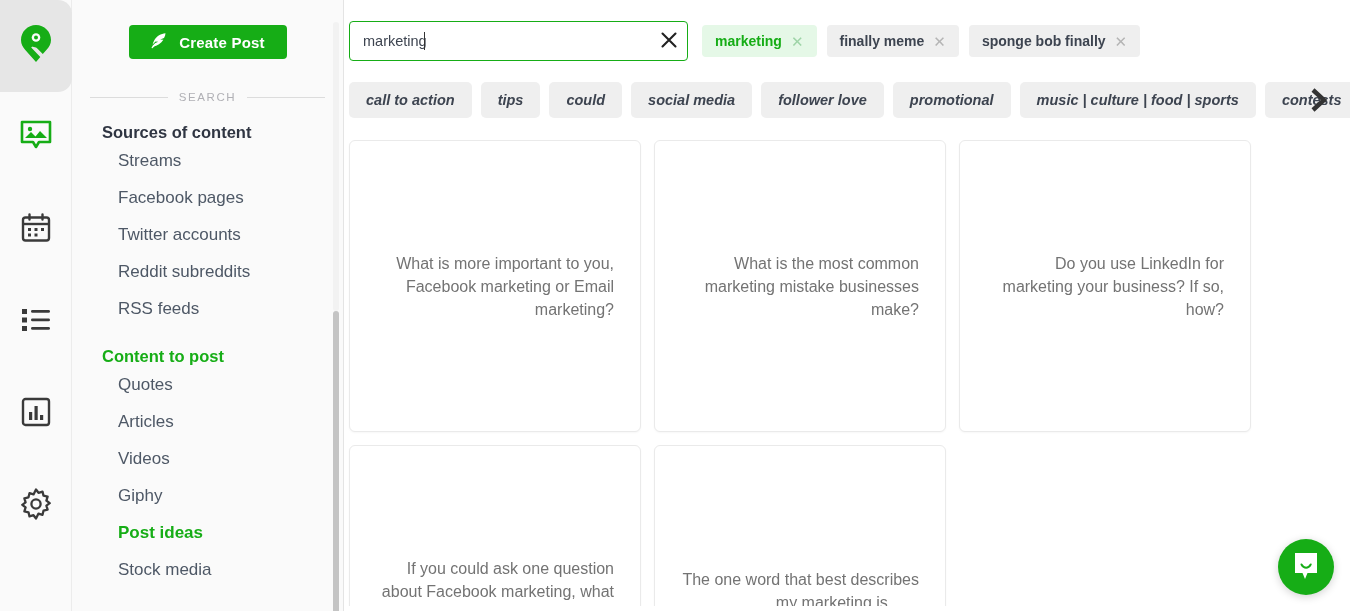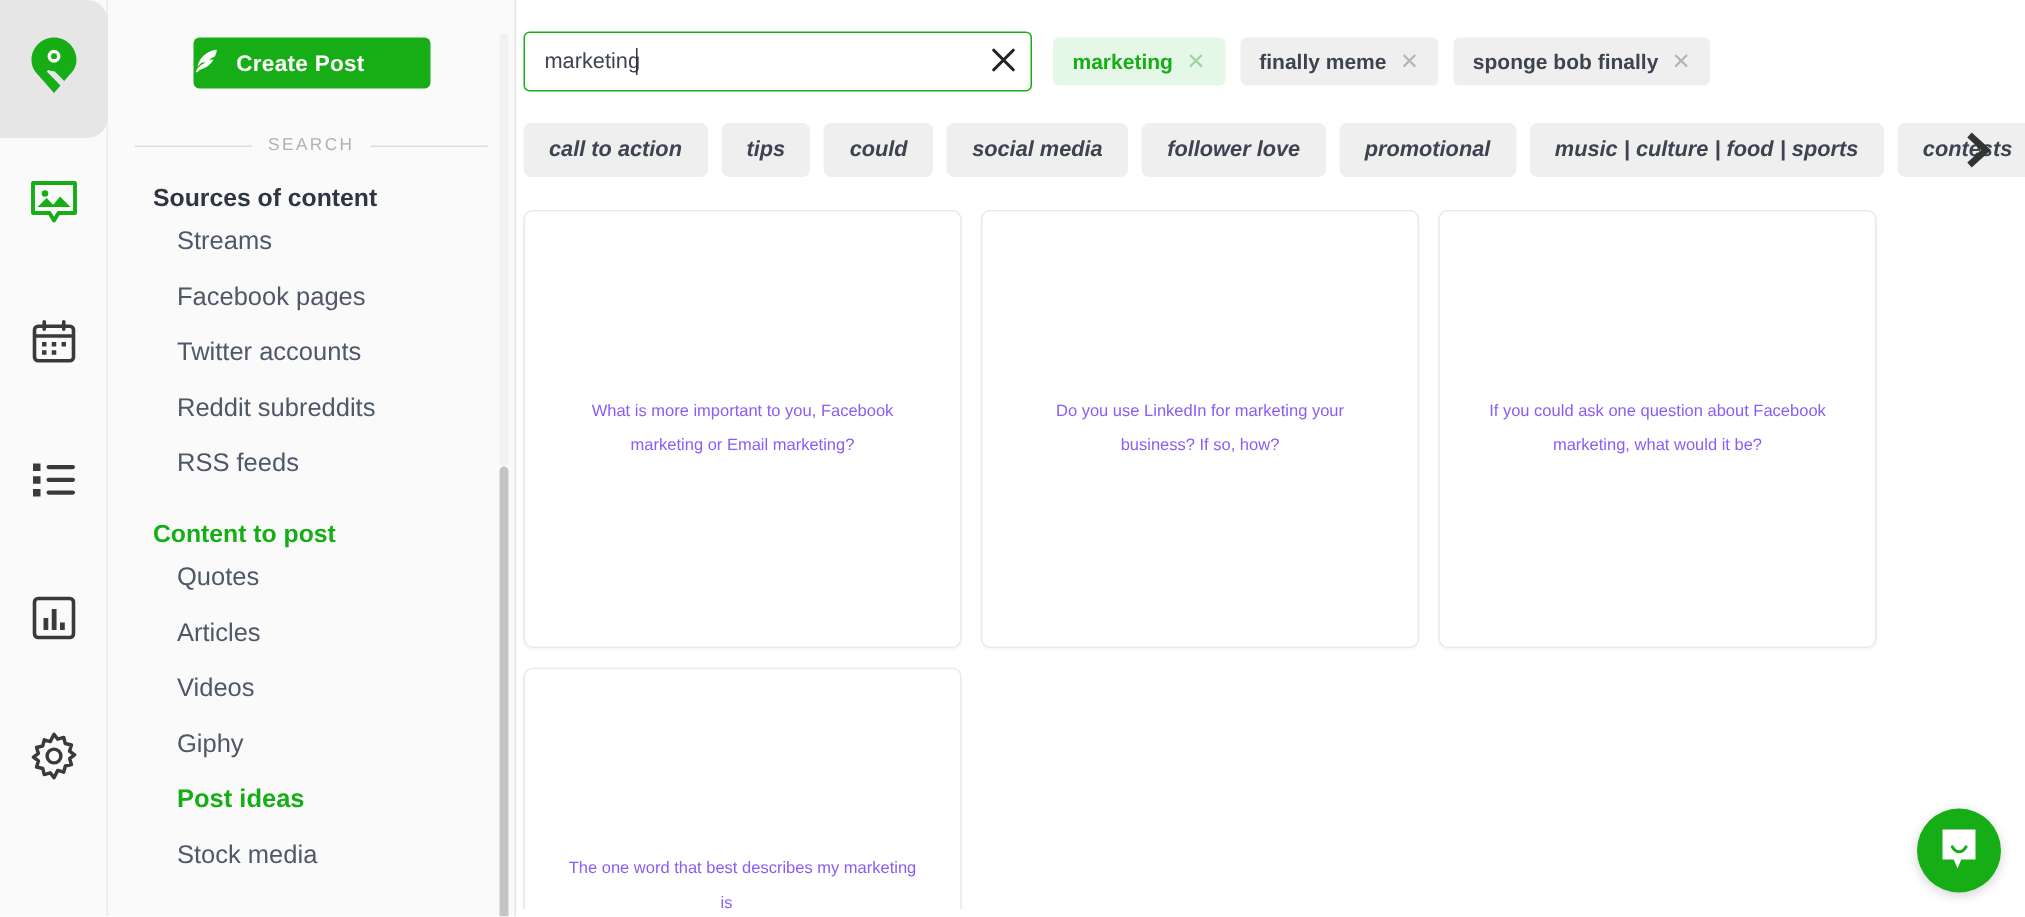--- a/index.html
+++ b/index.html
@@ -39,21 +39,21 @@
     width: 272px; flex: 0 0 272px;
     height: 611px;
     background: #fafafa;
     border-right: 1px solid #e4e4e4;
     position: relative;
     overflow: hidden;
   }
   .panel-inner { padding: 0 0 0 0; }
   .create-post {
     margin: 25px auto 0;
-    display: flex; align-items: center; 
+    display: flex; align-items: center; justify-content: center;
     gap: 12px;
     width: 158px; height: 34px;
     background: #16ad16;
     border: none; border-radius: 4px;
     color: #fff;
     font-size: 15px; font-weight: bold;
     font-family: "Liberation Sans", sans-serif;
     cursor: pointer;
     letter-spacing: .2px;
   }
@@ -176,22 +176,22 @@
     height: 292px;
     background: #fff;
     border: 1px solid #eaeaea;
     border-radius: 6px;
     box-shadow: 0 1px 2px rgba(0,0,0,.035);
     display: flex; align-items: center; justify-content: center;
     padding: 0 26px;
     cursor: pointer;
   }
   .card-text {
-    font-size: 11px; line-height: 23px;
-    color: #8b5cf6; text-align: center;
+    font-size: 16px; line-height: 23px;
+    color: #737373; text-align: right;
     font-family: "Liberation Sans", sans-serif;
   }
 
   
   .chat-btn {
     position: absolute; right: 16px; bottom: 16px;
     width: 56px; height: 56px; border-radius: 50%;
     background: #16ad16; border: none; cursor: pointer;
     display: flex; align-items: center; justify-content: center;
     box-shadow: 0 2px 8px rgba(0,0,0,.18);
@@ -361,20 +361,23 @@
         </span>
       </div>
     </div>
 
     <div class="cards-scroll">
       <div class="cards-grid">
         <div class="card">
           <div class="card-text">What is more important to you, Facebook marketing or Email marketing?</div>
         </div>
         <div class="card">
+          <div class="card-text">What is the most common marketing mistake businesses make?</div>
+        </div>
+        <div class="card">
           <div class="card-text">Do you use LinkedIn for marketing your business? If so, how?</div>
         </div>
         <div class="card">
           <div class="card-text">If you could ask one question about Facebook marketing, what would it be?</div>
         </div>
         <div class="card">
           <div class="card-text">The one word that best describes my marketing is ___</div>
         </div>
       </div>
     </div>

